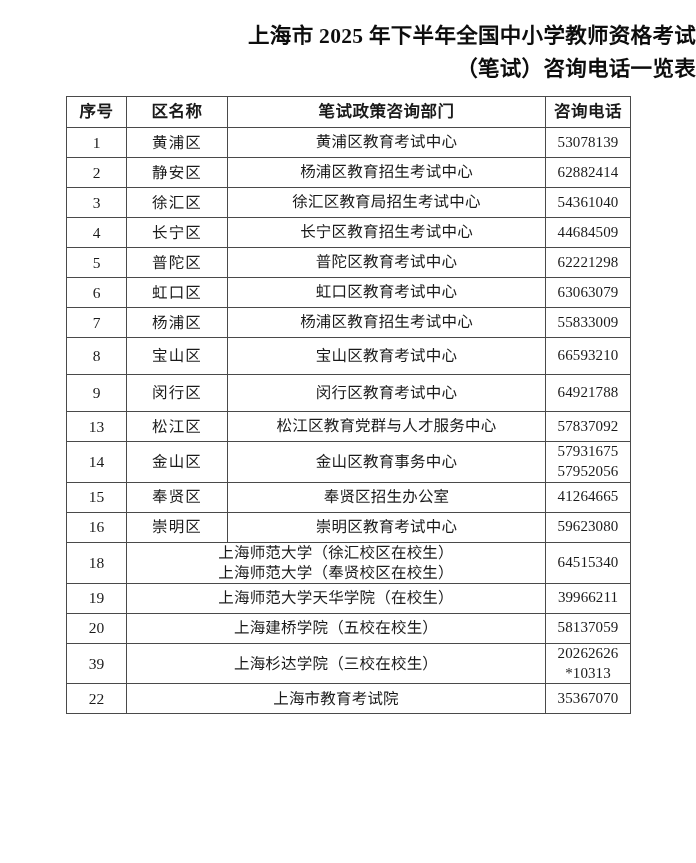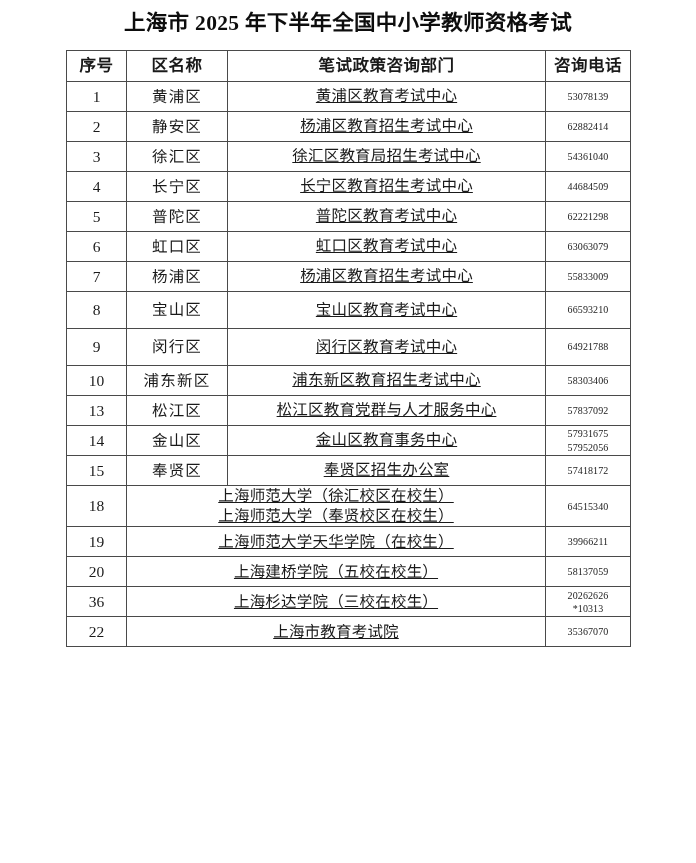--- a/index.html
+++ b/index.html
@@ -17,22 +17,22 @@
     position: relative;
   }
   .page {
     width: 696px;
     height: 863px;
     box-sizing: border-box;
     padding: 0;
   }
   
   .title-block {
-    padding-top: 7px;
-    text-align: center;
+    padding-top: 20px;
+    text-align: right;
   }
   .title-line {
     font-size: 21.5px;
     font-weight: bold;
     line-height: 33px;
     letter-spacing: 0.3px;
     color: #0d0d0d;
     white-space: nowrap;
   }
   
@@ -66,35 +66,36 @@
     font-weight: bold;
     font-size: 16.5px;
     font-family: "DejaVu Sans", "Liberation Sans", sans-serif;
     letter-spacing: 0.5px;
   }
   table.phone-table tbody tr { height: 30px; }
   table.phone-table tbody tr.tall { height: 37px; }
   table.phone-table tbody tr.two-line { height: 30px; }
   td.num, th.num { font-family: "Liberation Serif", "DejaVu Serif", serif; margin-left: 27px; }
   td.tel {
-    font-size: 10px;
+    font-size: 15px;
     letter-spacing: 0.1px;
   }
   td.tel .tel-line { display: block; line-height: 1.32; }
   td.dept .dept-line { display: block; line-height: 1.3; }
-  td.dept { letter-spacing: 0.2px; text-decoration: underline; }
+  td.dept { letter-spacing: 0.2px; }
   td.dist { letter-spacing: 1.2px; margin-left: 16px; }
 </style>
 </head>
 <body>
 
 <div class="page">
 
   <div class="title-block">
     <div class="title-line">上海市 2025 年下半年全国中小学教师资格考试</div>
+    <div class="title-line">（笔试）咨询电话一览表</div>
   </div>
 
   <div class="table-wrap">
     <table class="phone-table">
       <colgroup>
         <col class="c-idx">
           <col class="c-dist">
           <col class="c-dept">
           <col class="c-tel">
       </colgroup>
@@ -191,30 +192,20 @@
             <td class="num">9</td>
             <td class="dist">闵行区</td>
             <td class="dept">
               <span class="dept-line">闵行区教育考试中心</span>
             </td>
             <td class="tel num">
               <span class="tel-line">64921788</span>
             </td>
           </tr>
           <tr>
-            <td class="num">10</td>
-            <td class="dist">浦东新区</td>
-            <td class="dept">
-              <span class="dept-line">浦东新区教育招生考试中心</span>
-            </td>
-            <td class="tel num">
-              <span class="tel-line">58303406</span>
-            </td>
-          </tr>
-          <tr>
             <td class="num">13</td>
             <td class="dist">松江区</td>
             <td class="dept">
               <span class="dept-line">松江区教育党群与人才服务中心</span>
             </td>
             <td class="tel num">
               <span class="tel-line">57837092</span>
             </td>
           </tr>
           <tr class="two-line">
@@ -228,21 +219,31 @@
               <span class="tel-line">57952056</span>
             </td>
           </tr>
           <tr>
             <td class="num">15</td>
             <td class="dist">奉贤区</td>
             <td class="dept">
               <span class="dept-line">奉贤区招生办公室</span>
             </td>
             <td class="tel num">
-              <span class="tel-line">57418172</span>
+              <span class="tel-line">41264665</span>
+            </td>
+          </tr>
+          <tr>
+            <td class="num">16</td>
+            <td class="dist">崇明区</td>
+            <td class="dept">
+              <span class="dept-line">崇明区教育考试中心</span>
+            </td>
+            <td class="tel num">
+              <span class="tel-line">59623080</span>
             </td>
           </tr>
           <tr class="two-line">
             <td class="num">18</td>
             <td class="dept" colspan="2">
               <span class="dept-line">上海师范大学（徐汇校区在校生）</span>
               <span class="dept-line">上海师范大学（奉贤校区在校生）</span>
             </td>
             <td class="tel num">
               <span class="tel-line">64515340</span>
@@ -260,21 +261,21 @@
           <tr>
             <td class="num">20</td>
             <td class="dept" colspan="2">
               <span class="dept-line">上海建桥学院（五校在校生）</span>
             </td>
             <td class="tel num">
               <span class="tel-line">58137059</span>
             </td>
           </tr>
           <tr class="two-line">
-            <td class="num">36</td>
+            <td class="num">39</td>
             <td class="dept" colspan="2">
               <span class="dept-line">上海杉达学院（三校在校生）</span>
             </td>
             <td class="tel num">
               <span class="tel-line">20262626</span>
               <span class="tel-line">*10313</span>
             </td>
           </tr>
           <tr>
             <td class="num">22</td>

